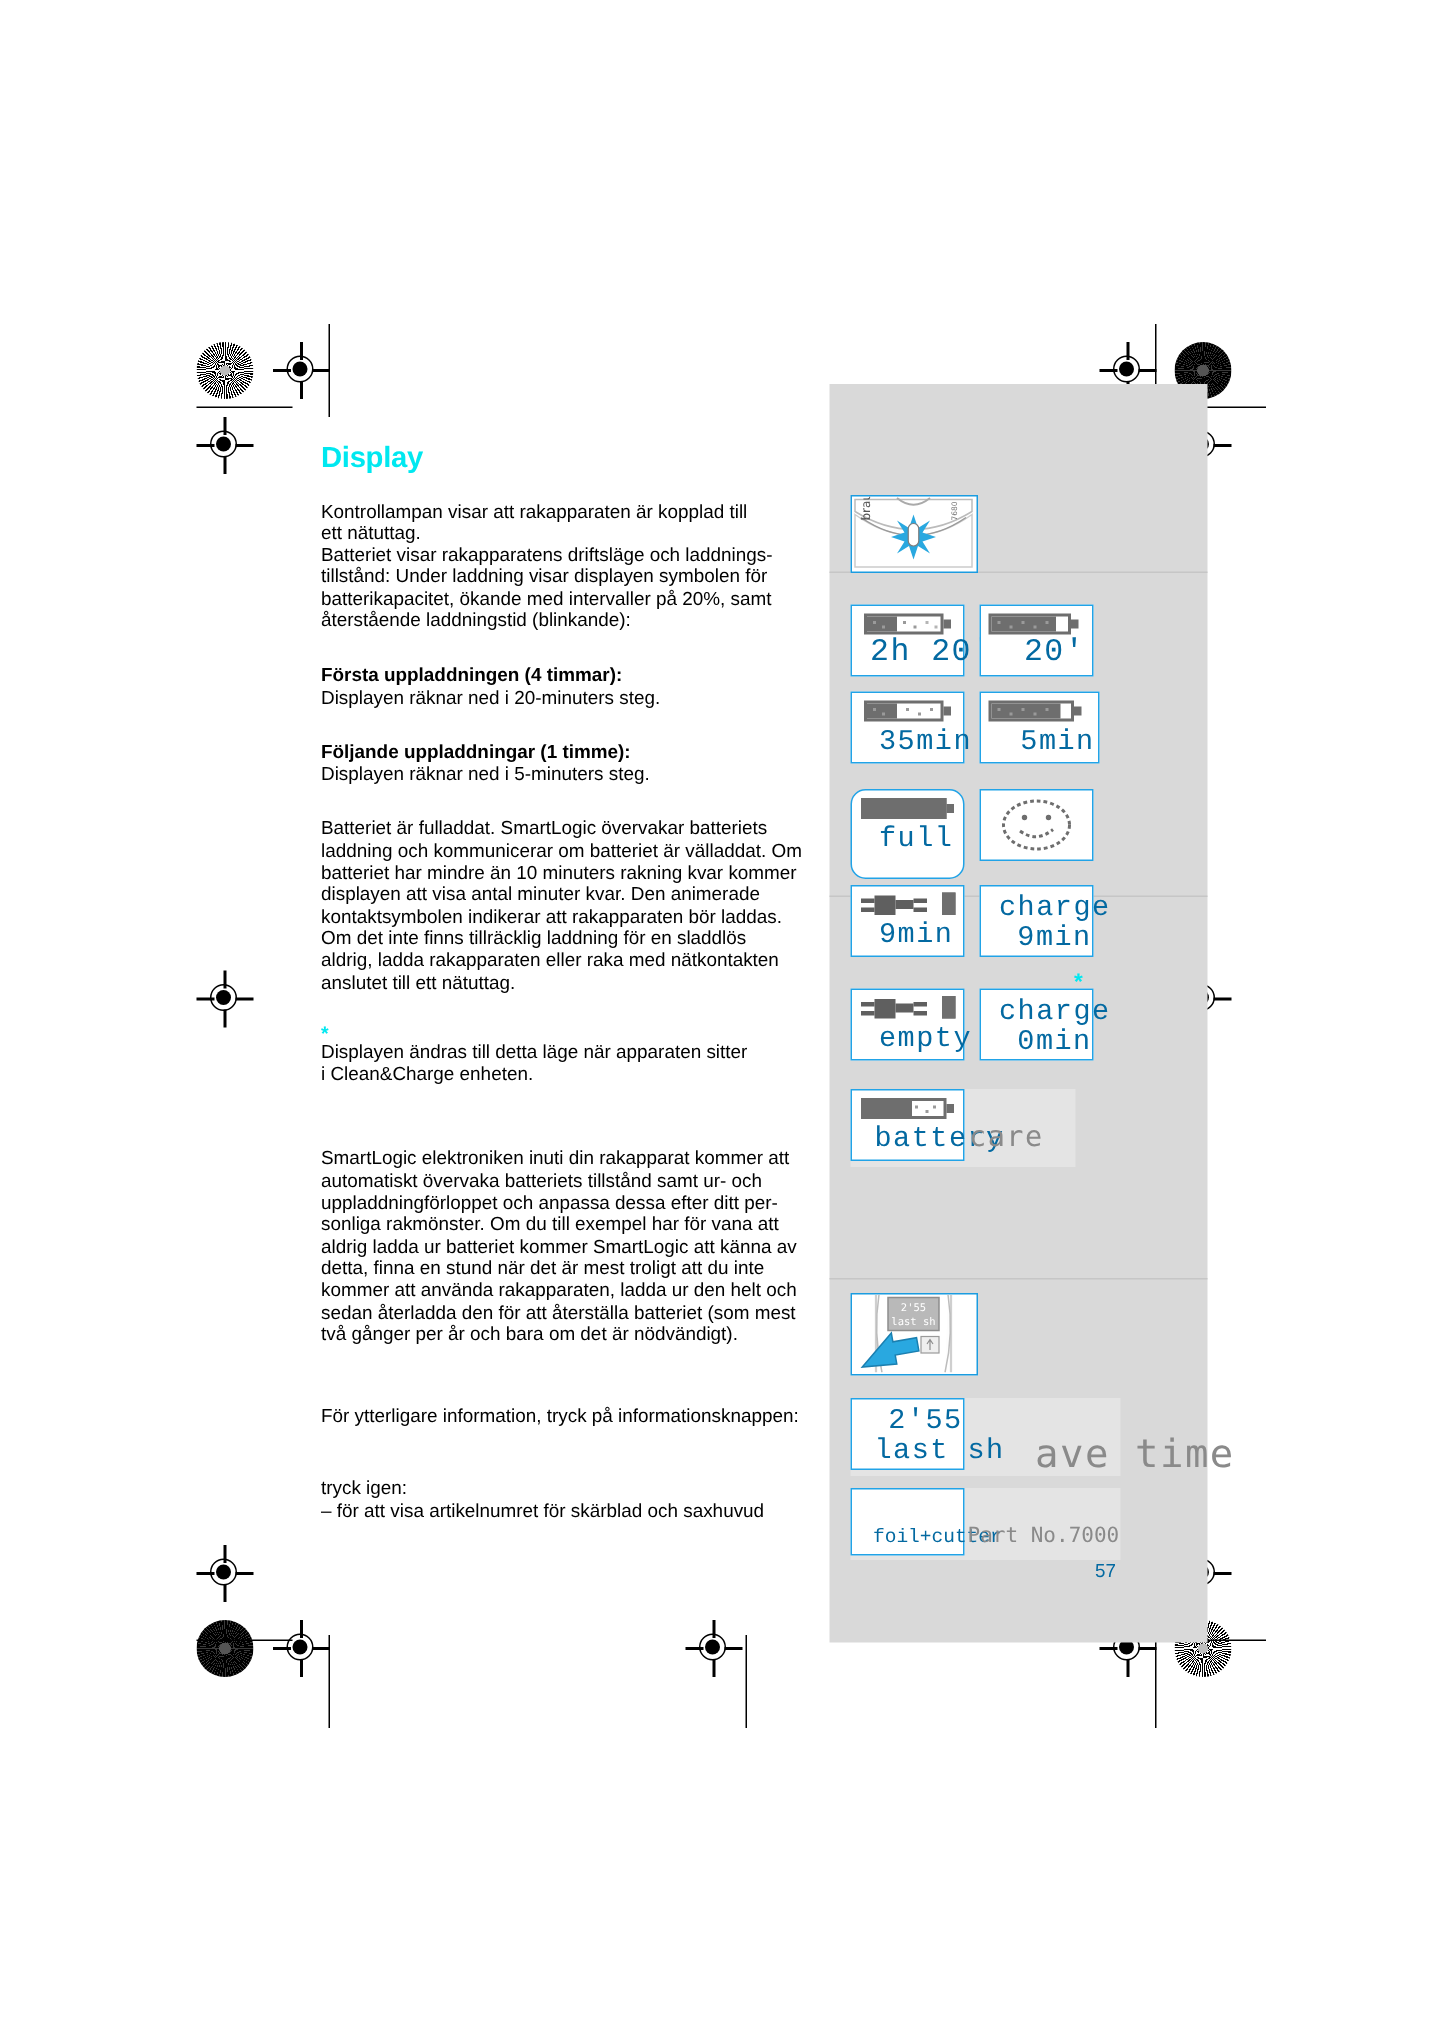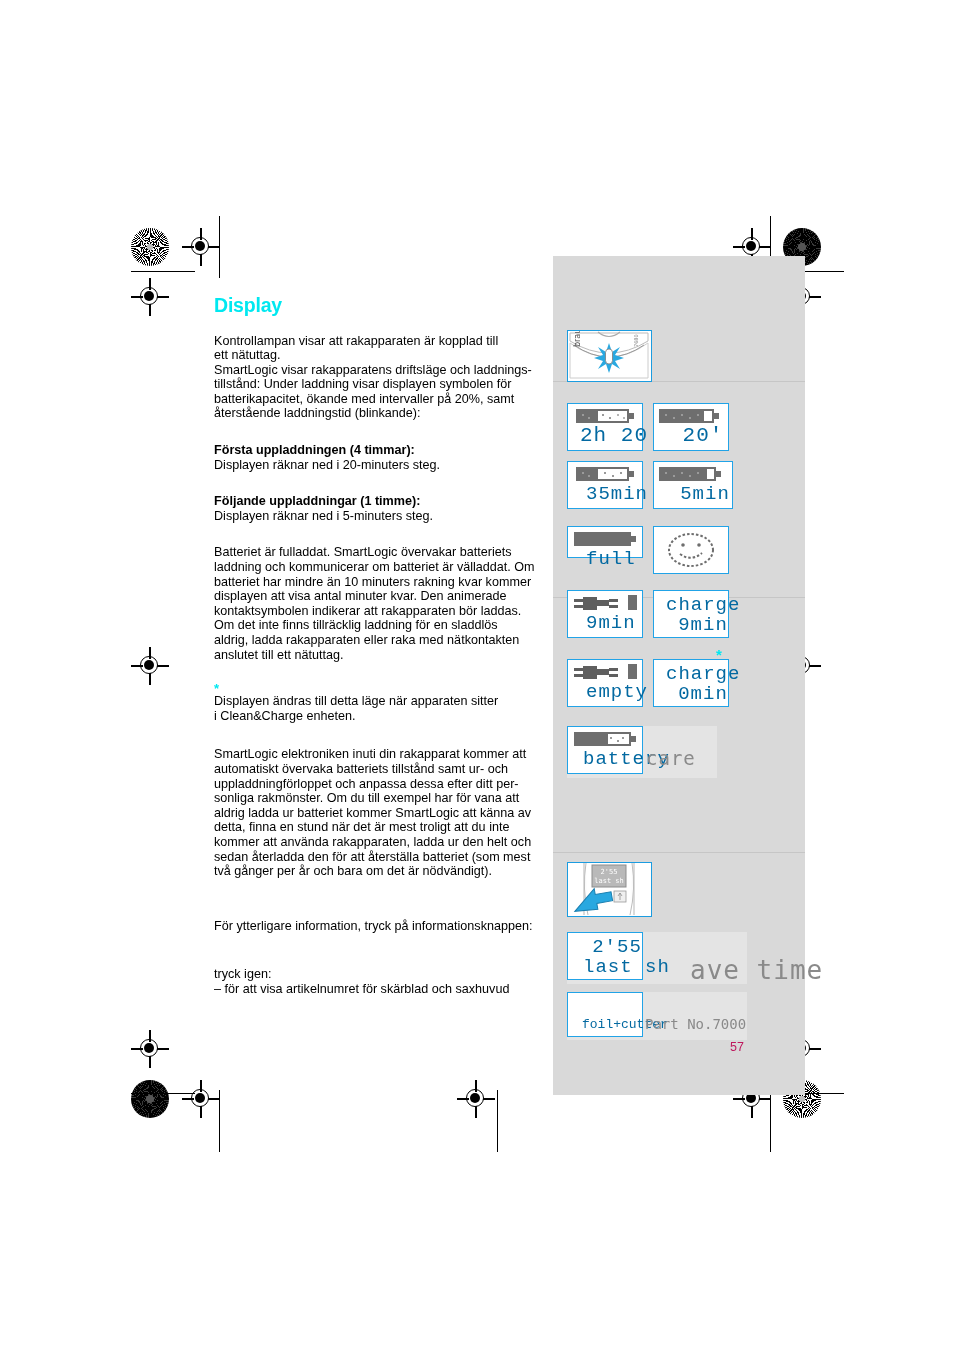--- a/index.html
+++ b/index.html
@@ -40,33 +40,33 @@
   .rule{position:absolute;background:#000;}
 
   
   .textcol{position:absolute;left:214px;top:296px;width:330px;}
   h1.title{
     margin:0 0 18px 0;font-size:19.5px;font-weight:bold;color:#00e8f0;
     letter-spacing:-0.2px;line-height:1;
   }
   p.body{margin:0;font-size:12.6px;line-height:14.6px;}
   p.gap-lg{margin-top:22px;}
-  p.gap-xl{margin-top:24px;}
+  p.gap-xl{margin-top:42px;}
   .bold{font-weight:bold;}
   .aster{color:#00e8f0;font-weight:bold;font-size:13px;line-height:10px;display:block;}
 
   
   .panel{
     position:absolute;left:553px;top:256px;width:252px;height:839px;
     background:#d9d9d9;
   }
   .divider{position:absolute;left:0;width:100%;height:1px;background:#c6c6c6;}
 
   .pagenum{
-    position:absolute;left:730px;top:1040px;font-size:12.5px;color:#be185d;
+    position:absolute;left:730px;top:1040px;font-size:12.5px;color:#0369a1;
   }
 
   
   .photo{
     position:absolute;background:#ffffff;border:1.6px solid #1b9ce0;
     box-sizing:border-box;overflow:hidden;
   }
 
   
   .lcd{
@@ -218,21 +218,21 @@
   <div class="rule" style="left:782px;top:1093px;width:62px;height:1.4px;"></div>
   <div class="rule" style="left:497px;top:1090px;width:1.4px;height:62px;"></div>
 
   <div class="textcol">
 
     <h1 class="title">Display</h1>
 
     <p class="body">
       <span>Kontrollampan visar att rakapparaten är kopplad till</span><br>
       <span>ett nätuttag.</span><br>
-      <span>SmartLogic visar rakapparatens driftsläge och laddnings-</span><br>
+      <span>Batteriet visar rakapparatens driftsläge och laddnings-</span><br>
       <span>tillstånd: Under laddning visar displayen symbolen för</span><br>
       <span>batterikapacitet, ökande med intervaller på 20%, samt</span><br>
       <span>återstående laddningstid (blinkande):</span>
     </p>
 
     <p class="body gap-lg">
       <span class="bold">Första uppladdningen (4 timmar):</span><br>
       <span>Displayen räknar ned i 20-minuters steg.</span>
     </p>
 
@@ -351,21 +351,21 @@
         <div class="fill" style="width:46px;"></div>
         <span class="speck" style="left:6px;top:5px;"></span>
         <span class="speck" style="left:14px;top:8px;"></span>
         <span class="speck" style="left:22px;top:5px;"></span>
         <span class="speck" style="left:30px;top:8px;"></span>
         <span class="speck" style="left:38px;top:5px;"></span>
       </div>
       <div class="txt" style="top:21px;font-size:19px;">5min</div>
     </div>
 
-    <div class="lcd" style="left:14px;top:270px;width:76px;height:32px;">
+    <div class="lcd" style="left:14px;top:270px;width:76px;height:60px;border-radius:10px;">
       <div class="batt" style="left:6px;top:5px;width:62px;height:14px;">
         <div class="shell" style="background:#6e6e6e;"></div>
           <div class="nub"></div>
       </div>
       <div class="txt" style="top:21px;font-size:19px;text-align:left;padding-left:6px;">full</div>
     </div>
 
     <div class="lcd" style="left:100px;top:270px;width:76px;height:48px;">
       <svg class="smiley" width="50" height="38" viewBox="0 0 50 38" style="left:12px;top:4px;">
         <ellipse cx="25" cy="19" rx="22" ry="16" fill="none" stroke="#6e6e6e" stroke-width="2" stroke-dasharray="2.5,2"></ellipse>

